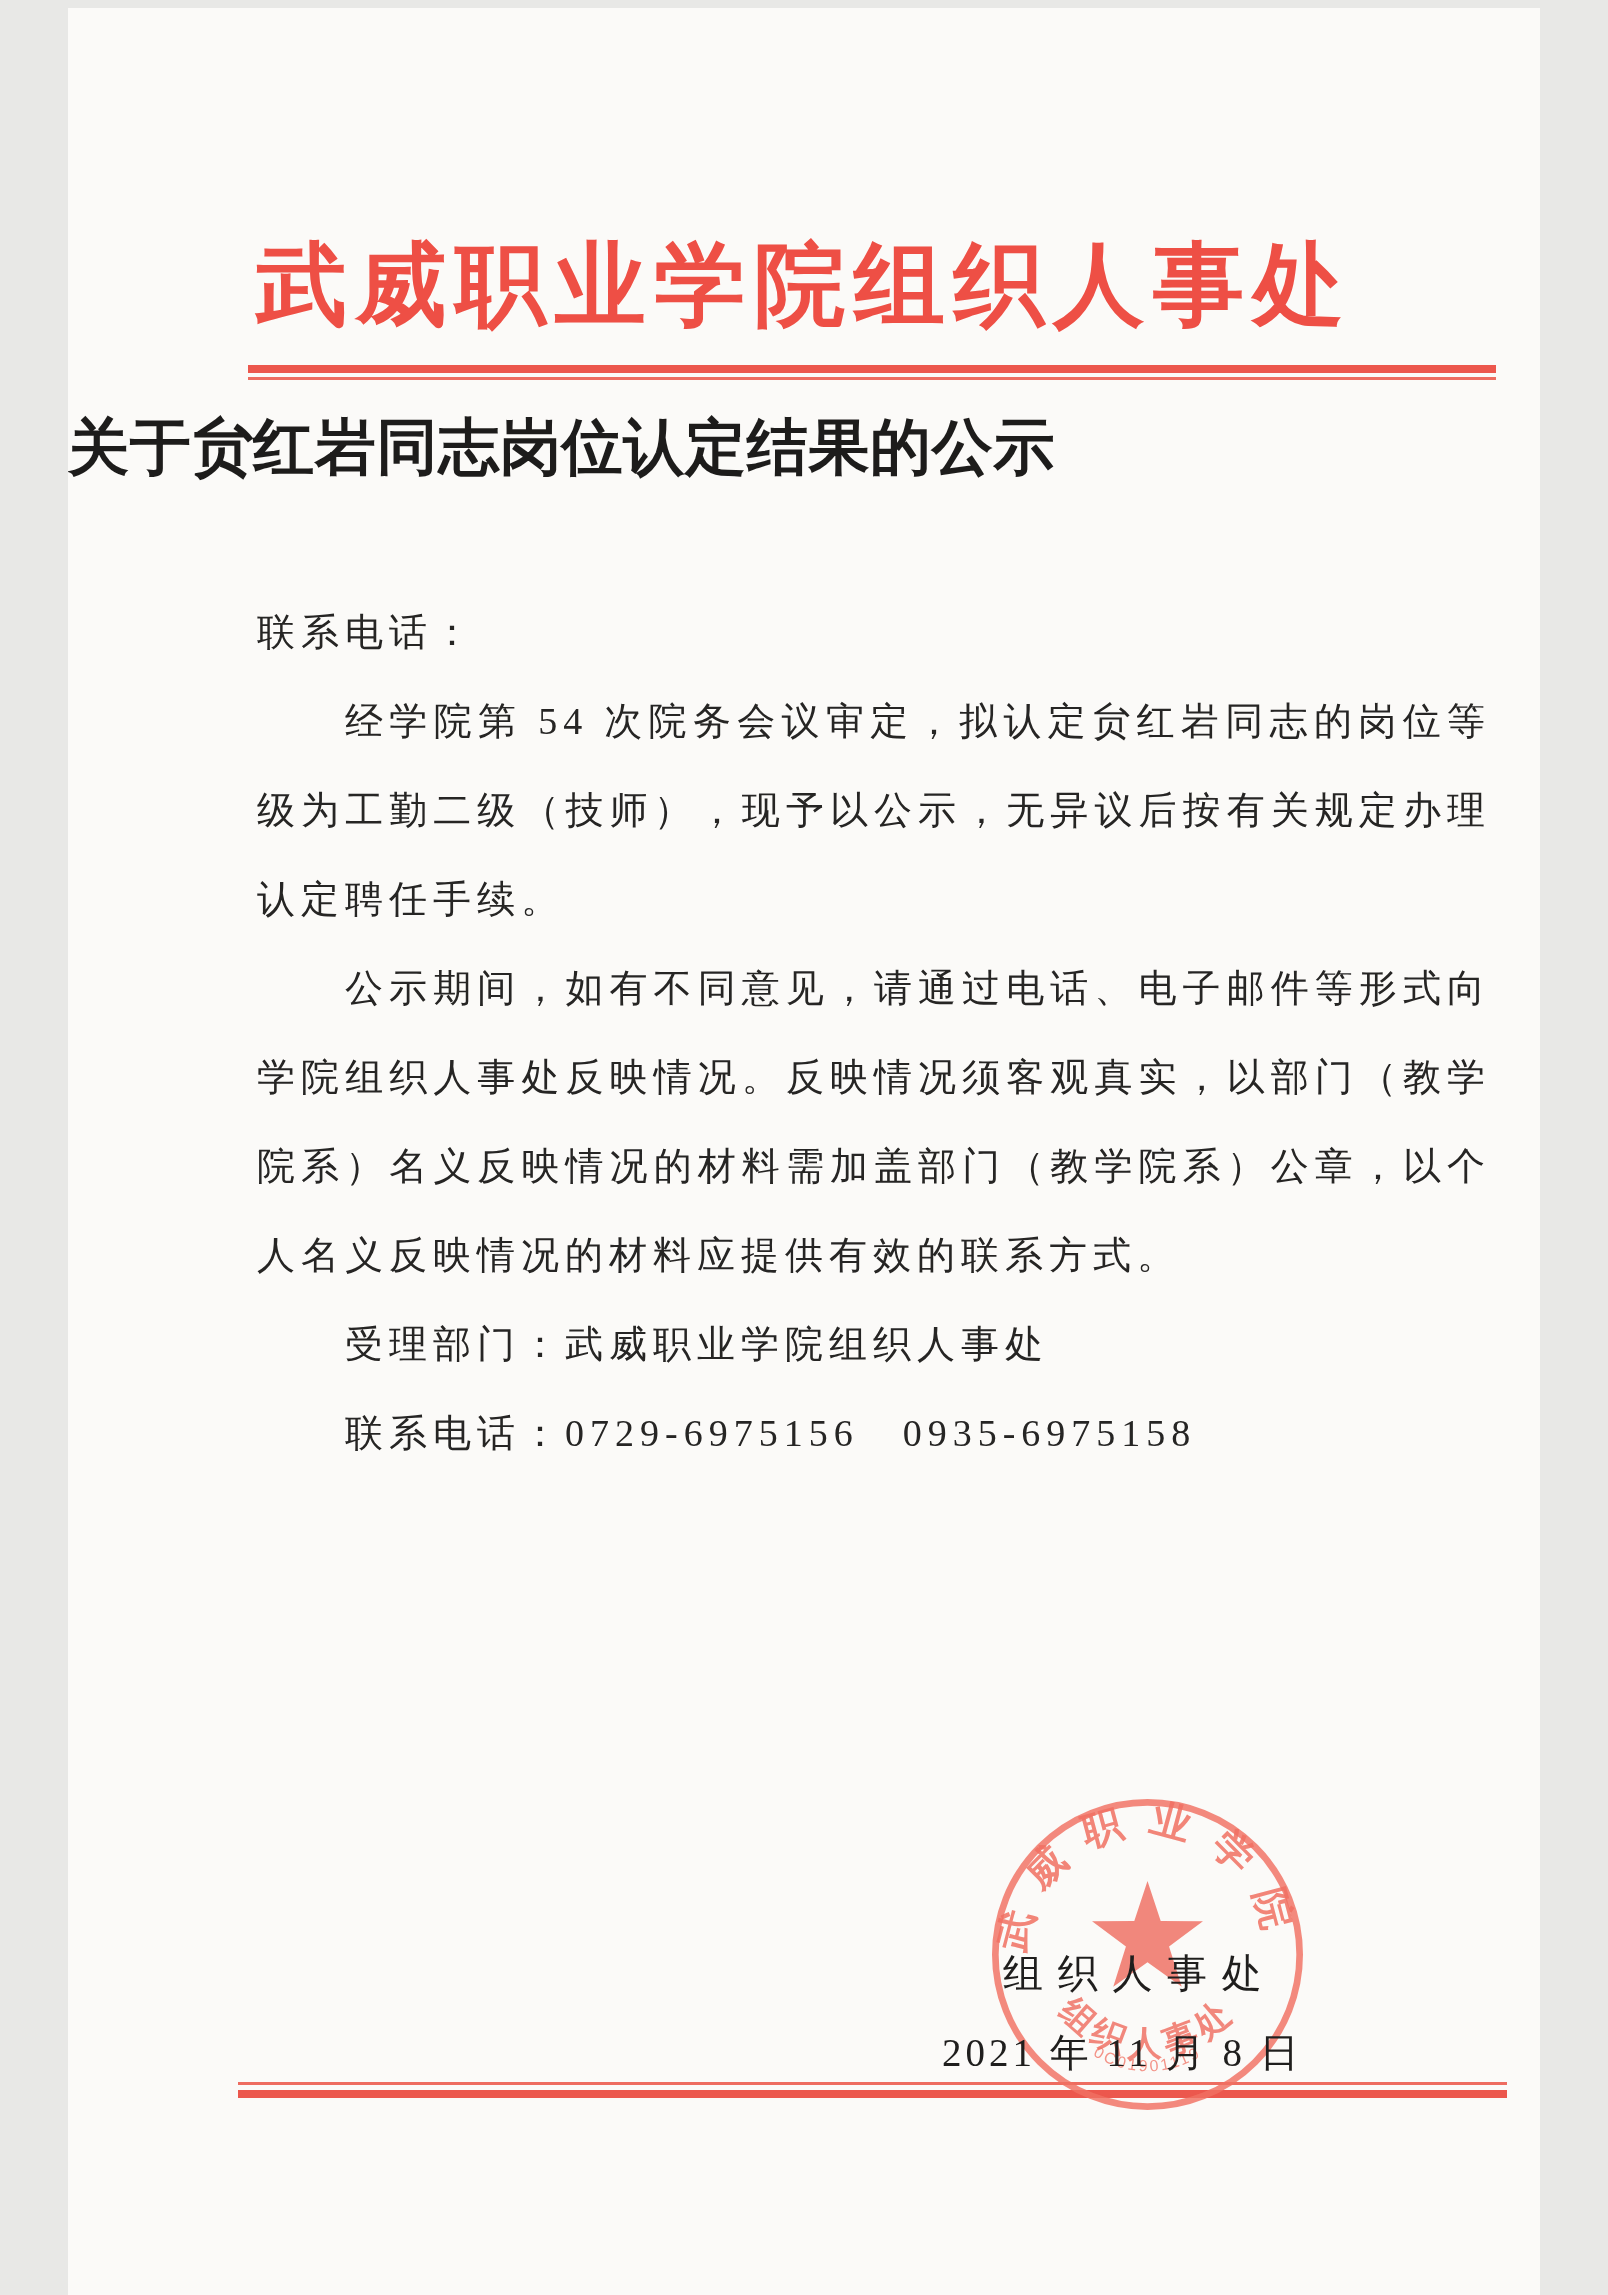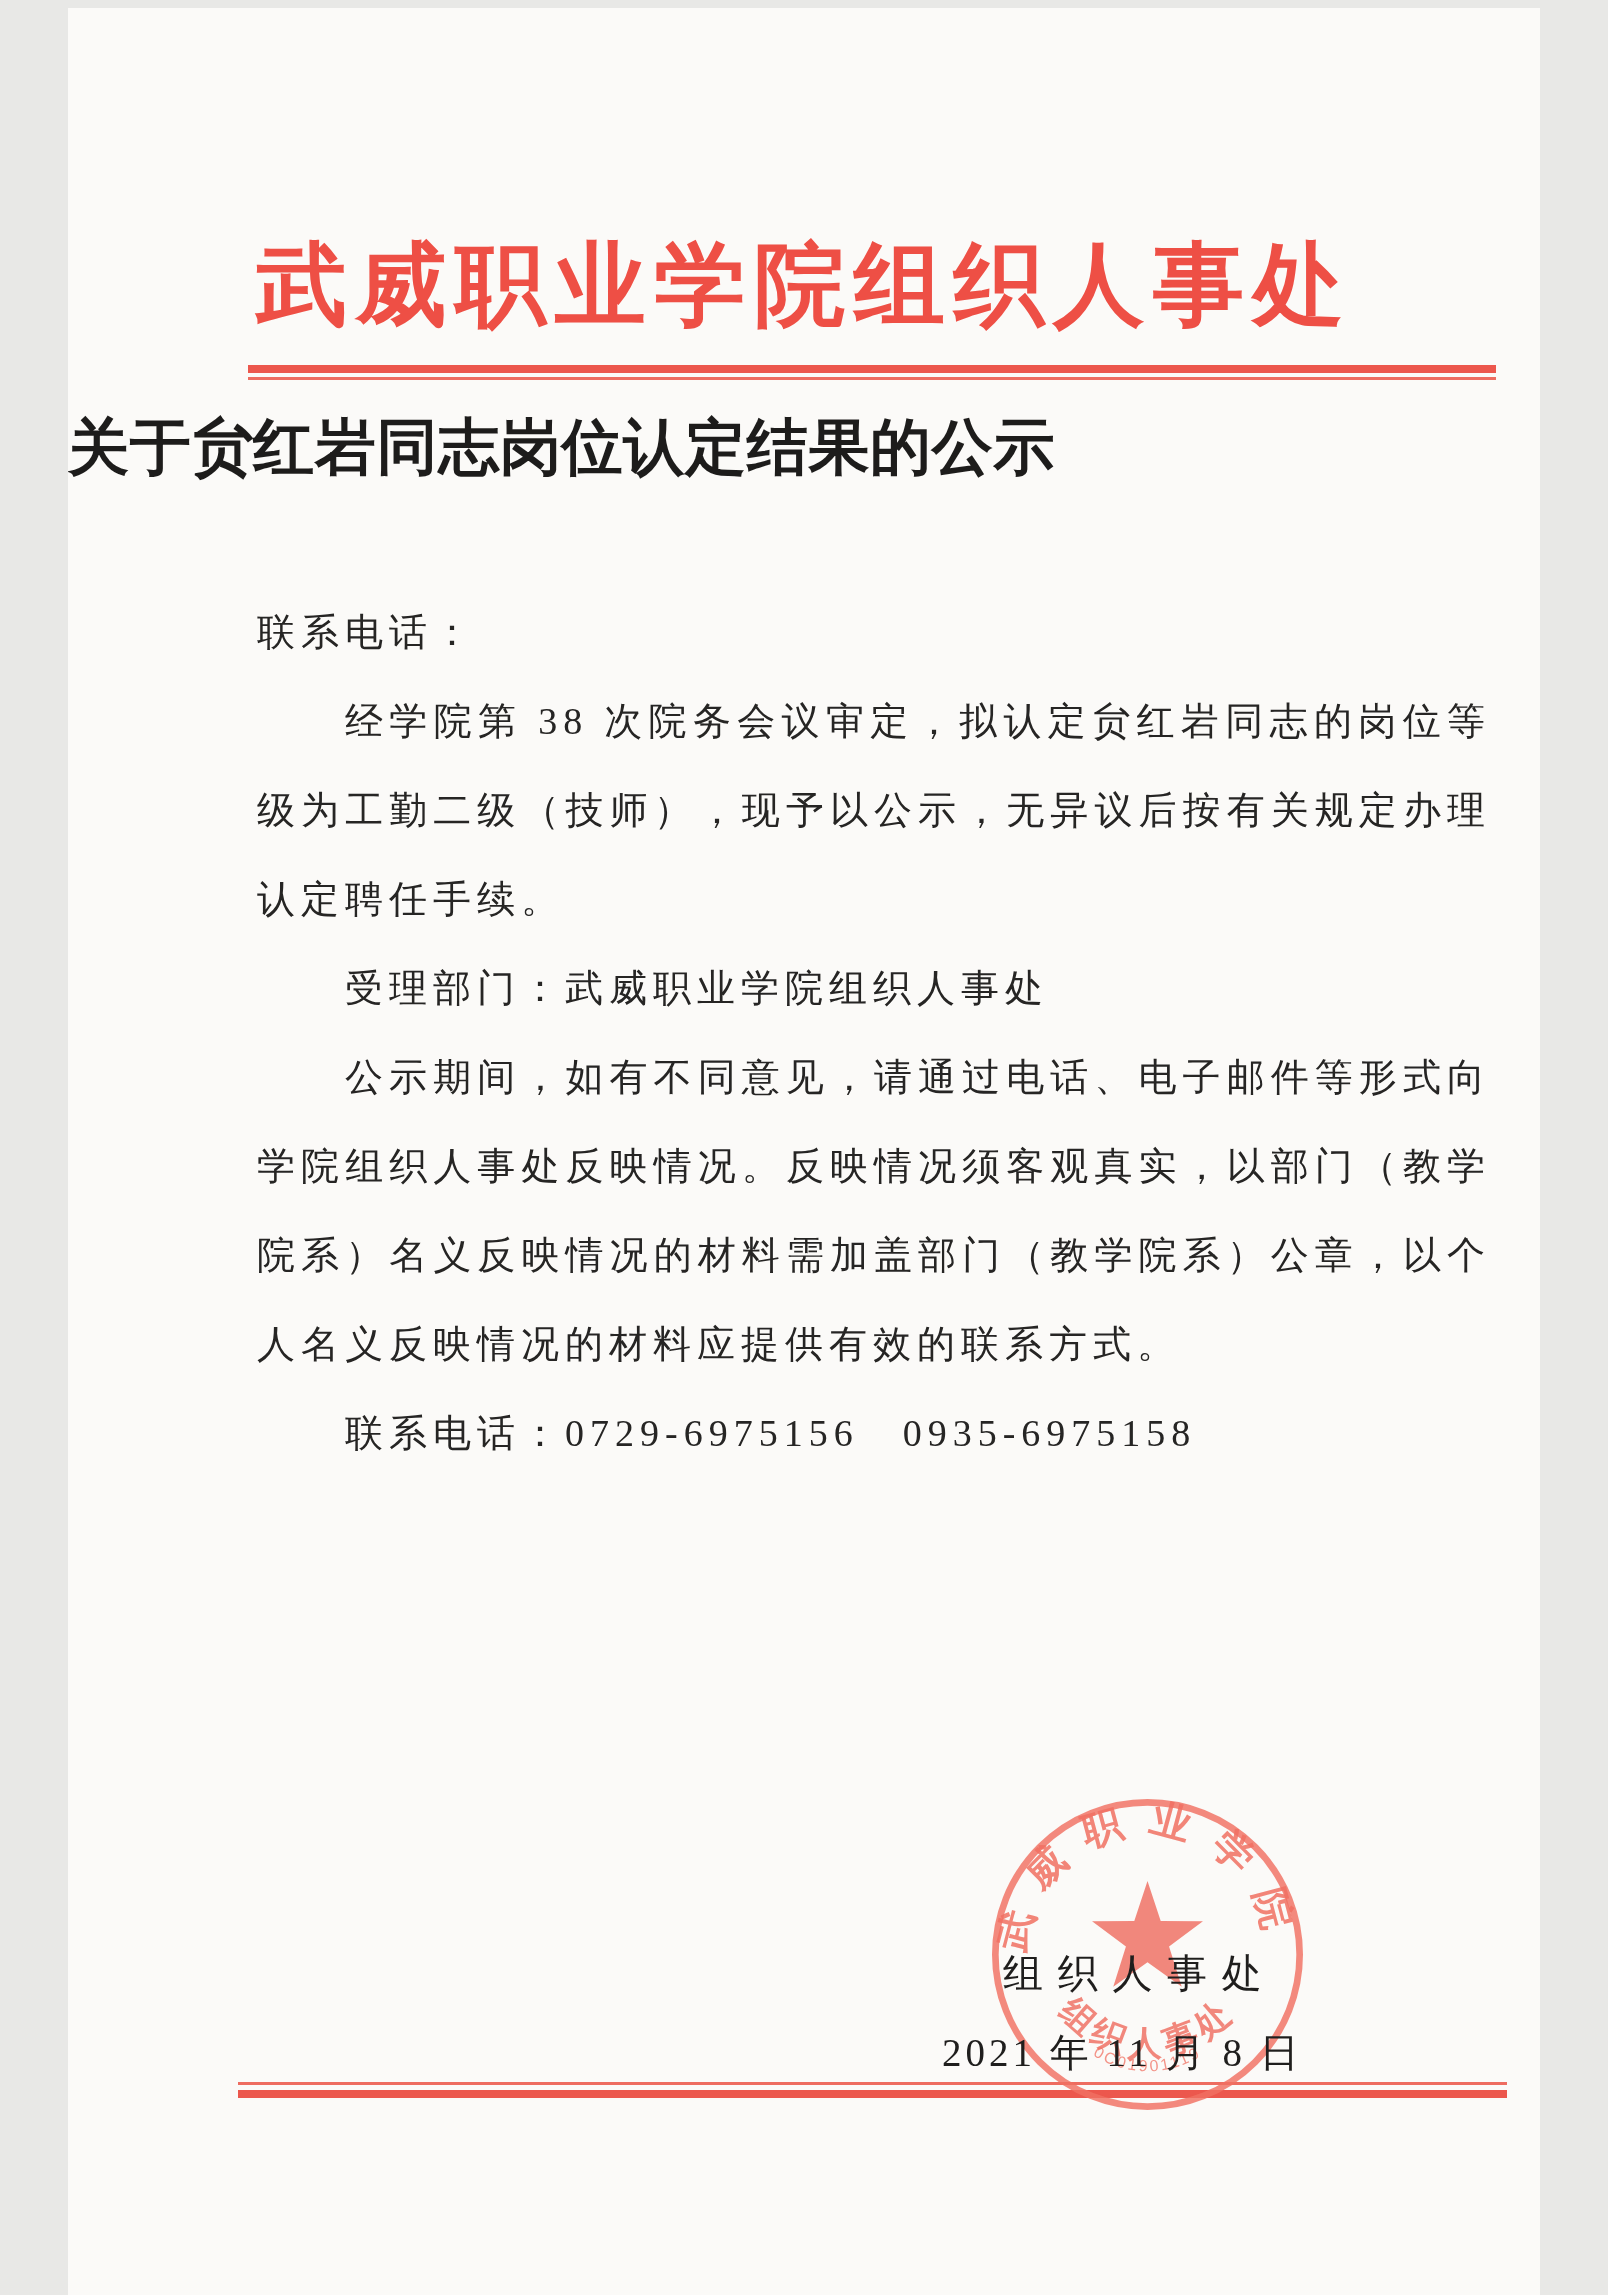--- a/index.html
+++ b/index.html
@@ -141,23 +141,23 @@
 <div class="page">
 
   <div class="letterhead">武威职业学院组织人事处</div>
   <div class="head-rule-thick"></div>
   <div class="head-rule-thin"></div>
 
   <div class="doc-title">关于贠红岩同志岗位认定结果的公示</div>
 
   <div class="body-block">
     <p class="salutation">联系电话：</p>
-    <p class="para">经学院第 38 次院务会议审定，拟认定贠红岩同志的岗位等级为工勤二级（技师），现予以公示，无异议后按有关规定办理认定聘任手续。</p>
+    <p class="para">经学院第 54 次院务会议审定，拟认定贠红岩同志的岗位等级为工勤二级（技师），现予以公示，无异议后按有关规定办理认定聘任手续。</p>
+    <p class="para">公示期间，如有不同意见，请通过电话、电子邮件等形式向学院组织人事处反映情况。反映情况须客观真实，以部门（教学院系）名义反映情况的材料需加盖部门（教学院系）公章，以个人名义反映情况的材料应提供有效的联系方式。</p>
     <p class="para">受理部门：武威职业学院组织人事处</p>
-    <p class="para">公示期间，如有不同意见，请通过电话、电子邮件等形式向学院组织人事处反映情况。反映情况须客观真实，以部门（教学院系）名义反映情况的材料需加盖部门（教学院系）公章，以个人名义反映情况的材料应提供有效的联系方式。</p>
     <p class="para">联系电话：0729-6975156　0935-6975158</p>
   </div>
 
   <div class="foot-rule-thin"></div>
   <div class="foot-rule-thick"></div>
 
   <svg class="stamp" viewBox="0 0 478 484" xmlns="http://www.w3.org/2000/svg">
     <defs>
       <path id="arc-top" d="M 60 240 A 179 179 0 0 1 418 240" fill="none"></path>
       <path id="arc-banner" d="M 98 318 A 170 170 0 0 0 380 318" fill="none"></path>

